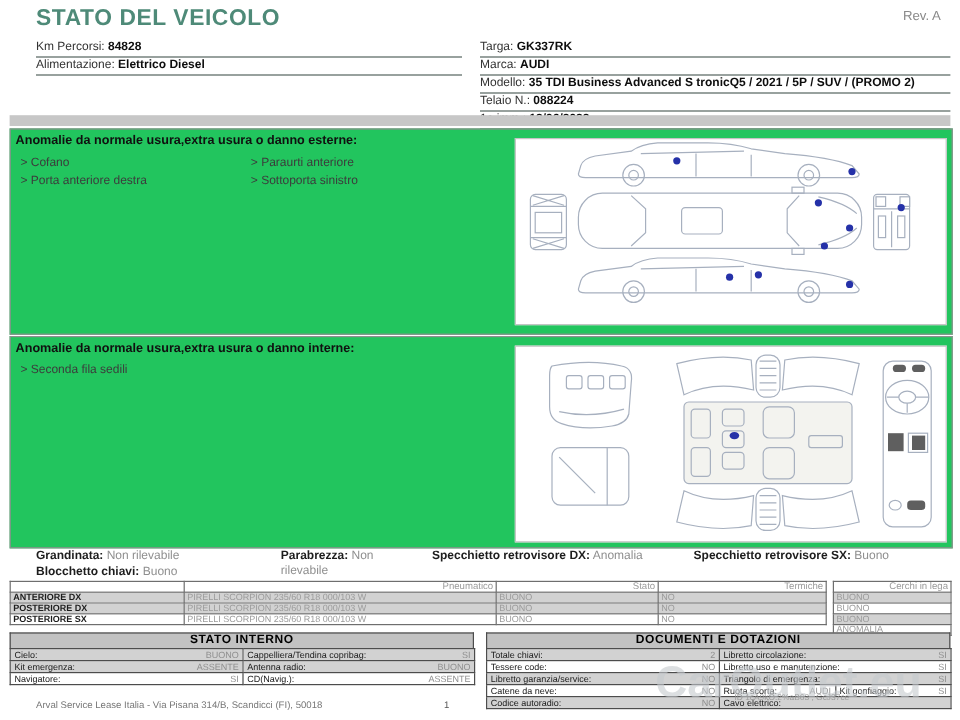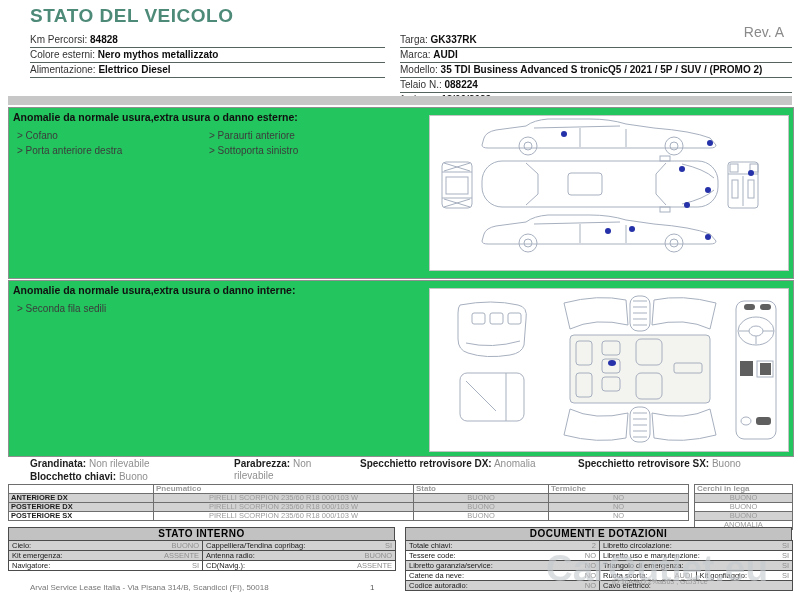--- a/index.html
+++ b/index.html
@@ -1,41 +1,41 @@
 <!DOCTYPE html>
 <html style="--title: #4e8a78; --bar_gray: #c7c7c7; --row_gray: #d2d2d2; --value_gray: #8f8f8f; --diagram_line: #a7b0bf; --damage_dot: #2531a8; --watermark: #c6cace;"><head>
 <meta charset="utf-8">
 <style>
   html,body{margin:0;padding:0}
   body{width:800px;height:600px;position:relative;background:#fff;overflow:hidden;
        font-family:"Liberation Sans",sans-serif;color:#222}
   .abs{position:absolute}
   
   #title{left:30px;top:5px;font-size:19px;font-weight:bold;color:var(--title,#4e8a78);letter-spacing:.5px}
-  #rev{right:16px;top:24px;font-size:14px;color:#8a8a8a}
+  #rev{right:16px;top:8px;font-size:11px;color:#8a8a8a}
   .vcol{font-size:10px}
   .vrow{border-bottom:1px solid #55645f;padding:1px 2px 1px 0;min-height:11px;line-height:12px}
   .vrow .k{color:#333}
   .vrow .v{font-weight:bold;color:#0d0d0d}
   #bar{left:8px;top:96px;width:784px;height:9px;background:var(--bar_gray,#c7c7c7)}
   
   .panel{border:1px solid #8f8f8f;background:#22c55e}
   .sec-head{font-weight:bold;font-size:10.5px;color:#101010}
   .dmg{font-size:10px;color:#3c3c3c;line-height:15px;white-space:nowrap}
   .diagram{background:#fff;border:1px solid #c4c4c4}
   
   .check{font-size:10px;line-height:12px}
   .check .k{font-weight:bold;color:#1d1d1d}
   .check .v{color:var(--value_gray,#8f8f8f)}
   
   table{border-collapse:collapse;table-layout:fixed;font-size:7.5px}
   .tire-table td{border:1px solid #6e6e6e;height:8px;line-height:8px;padding:0 2px;overflow:hidden;white-space:nowrap}
-  .th-row td{color:#9b9b9b;text-align:left;font-size:8px;background:#fff;font-weight:bold}
+  .th-row td{color:#9b9b9b;text-align:right;font-size:8px;background:#fff;font-weight:normal}
   td.pos{font-weight:bold;color:#1d1d1d}
-  td.c{text-align:center;color:#9b9b9b}
+  td.c{text-align:left;color:#9b9b9b}
   tr.g{background:var(--row_gray,#d2d2d2)}
   .ptitle{background:#c2c2c2;border:1px solid #4c4c4c;border-bottom:none;font-weight:bold;
           font-size:10px;text-align:center;height:12px;line-height:12px;color:#000;letter-spacing:.5px}
   .ptable{width:100%}
   .ptable td{border:1px solid #4c4c4c;padding:0;height:9px;overflow:hidden}
   .kv{display:flex;justify-content:space-between;padding:0 3px;line-height:9px;font-size:7.5px}
   .kv .k{font-weight:normal;color:#1a1a1a;white-space:nowrap;overflow:hidden}
   .kv .v{color:var(--value_gray,#8f8f8f);white-space:nowrap;margin-left:3px}
   .split{display:flex;height:100%}
   .split>div{flex:1}
@@ -53,21 +53,20 @@
   .dot{fill:var(--damage_dot,#2531a8);stroke:none}
 </style>
 </head>
 <body>
 
 <div class="abs" id="title">STATO DEL VEICOLO</div>
 <div class="abs" id="rev">Rev. A</div>
 
 <div class="abs vcol" style="left:30px;top:33px;width:355px">
   <div class="vrow"><span class="k">Km Percorsi:</span> <span class="v">84828</span></div>
-  <div class="vrow"><span class="k">Colore esterni:</span> <span class="v">Nero mythos metallizzato</span></div>
   <div class="vrow"><span class="k">Alimentazione:</span> <span class="v">Elettrico Diesel</span></div>
 </div>
 
 <div class="abs vcol" style="left:400px;top:33px;width:392px">
   <div class="vrow"><span class="k">Targa:</span> <span class="v">GK337RK</span></div>
   <div class="vrow"><span class="k">Marca:</span> <span class="v">AUDI</span></div>
   <div class="vrow"><span class="k">Modello:</span> <span class="v">35 TDI Business Advanced S tronicQ5 / 2021 / 5P / SUV / (PROMO 2)</span></div>
   <div class="vrow"><span class="k">Telaio N.:</span> <span class="v">088224</span></div>
   <div class="vrow"><span class="k">1a imm.:</span> <span class="v">13/06/2022</span></div>
 </div>

